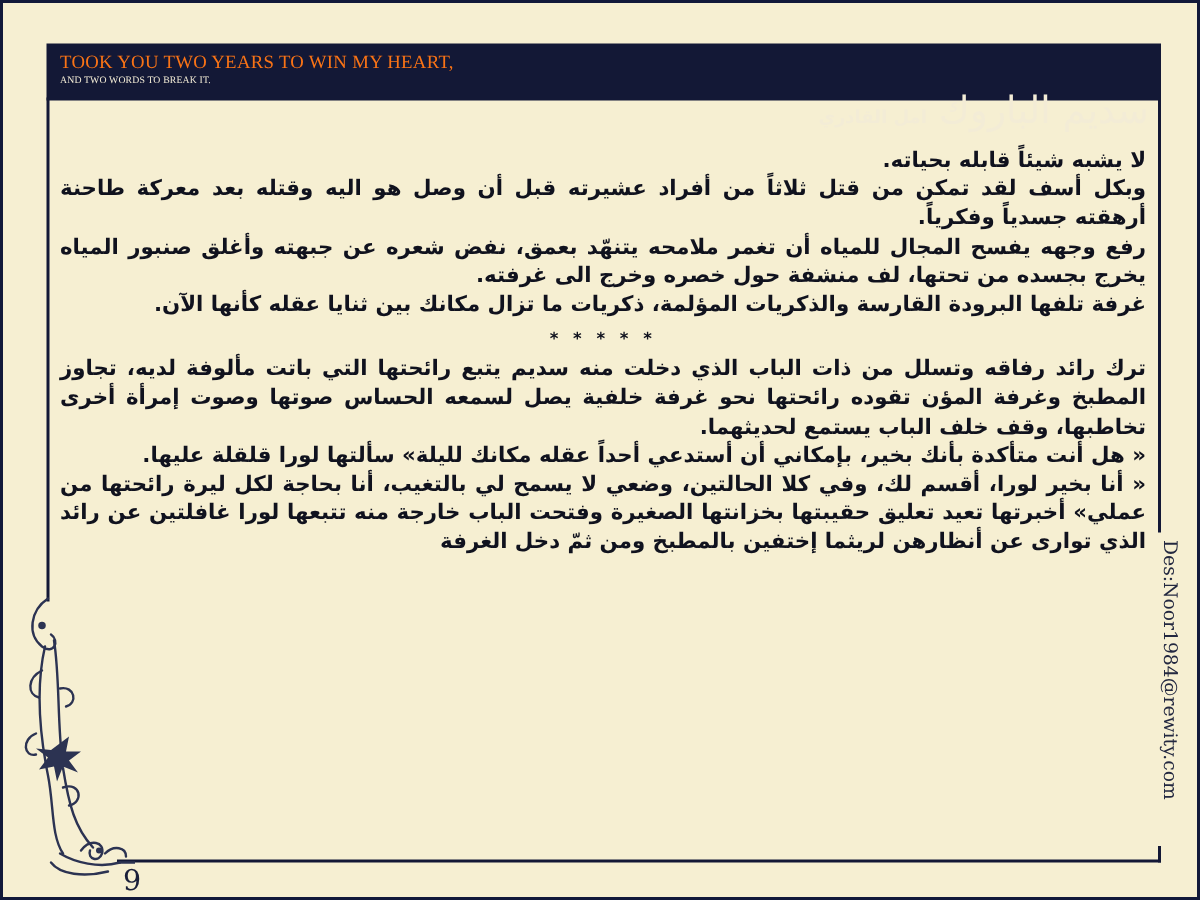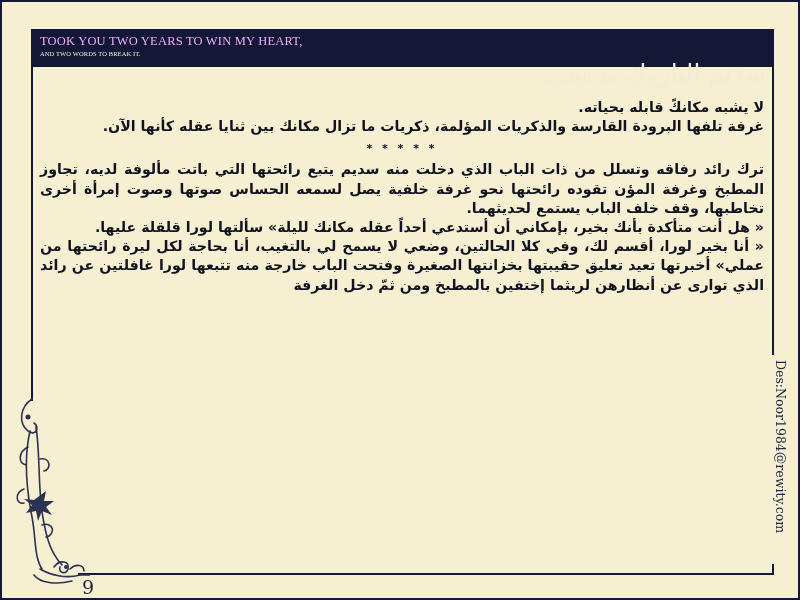--- a/index.html
+++ b/index.html
@@ -13,21 +13,21 @@
     position: absolute; left: 2px; top: 2px; width: 796px; height: 596px;
     background: #f6efd2;
   }
   .header-bar {
     position: absolute; left: 29px; top: 27px; width: 743px; height: 38px;
     background: #131836;
   }
   .eng-title {
     position: absolute; left: 9px; top: 5px;
     font-family: "Liberation Serif", serif;
-    color: #f0abfc; font-size: 12.5px; letter-spacing: 0.2px;
+    color: #f97316; font-size: 12.5px; letter-spacing: 0.2px;
     white-space: nowrap;
   }
   .eng-subtitle {
     position: absolute; left: 9px; top: 21px;
     font-family: "Liberation Serif", serif;
     color: #f3ecd6; font-size: 6.5px; letter-spacing: 0.1px;
     white-space: nowrap;
   }
   .arabic-title {
     position: absolute; right: 8px; top: 1px;
@@ -106,21 +106,23 @@
       <path d="M70 178 L80 178"></path>
     </g>
     <g fill="#2c3352">
       <path d="M28 100 L36 94 L34 104 L44 104 L36 110 L42 118 L32 114 L28 124 L26 114 L16 116 L22 108 L14 102 L24 103 Z"></path>
       <circle cx="18" cy="20" r="2.5"></circle>
       <circle cx="56" cy="170" r="2"></circle>
     </g>
   </svg>
 
   <div class="body-text">
-    <p>لا يشبه مكانكً قابله بحياته.</p>
+    <p>لا يشبه شيئاً قابله بحياته.</p>
+    <p>وبكل أسف لقد تمكن من قتل ثلاثاً من أفراد عشيرته قبل أن وصل هو اليه وقتله بعد معركة طاحنة أرهقته جسدياً وفكرياً.</p>
+    <p>رفع وجهه يفسح المجال للمياه أن تغمر ملامحه يتنهّد بعمق، نفض شعره عن جبهته وأغلق صنبور المياه يخرج بجسده من تحتها، لف منشفة حول خصره وخرج الى غرفته.</p>
     <p>غرفة تلفها البرودة القارسة والذكريات المؤلمة، ذكريات ما تزال مكانك بين ثنايا عقله كأنها الآن.</p>
     <p class="separator">* * * * *</p>
     <p>ترك رائد رفاقه وتسلل من ذات الباب الذي دخلت منه سديم يتبع رائحتها التي باتت مألوفة لديه، تجاوز المطبخ وغرفة المؤن تقوده رائحتها نحو غرفة خلفية يصل لسمعه الحساس صوتها وصوت إمرأة أخرى تخاطبها، وقف خلف الباب يستمع لحديثهما.</p>
     <p>« هل أنت متأكدة بأنك بخير، بإمكاني أن أستدعي أحداً عقله مكانك لليلة» سألتها لورا قلقلة عليها.</p>
     <p>« أنا بخير لورا، أقسم لك، وفي كلا الحالتين، وضعي لا يسمح لي بالتغيب، أنا بحاجة لكل ليرة رائحتها من عملي» أخبرتها تعيد تعليق حقيبتها بخزانتها الصغيرة وفتحت الباب خارجة منه تتبعها لورا غافلتين عن رائد الذي توارى عن أنظارهن لريثما إختفين بالمطبخ ومن ثمّ دخل الغرفة</p>
   </div>
 
   <div class="designer-credit">Des:Noor1984@rewity.com</div>
   <div class="page-number">9</div>
 </div>

